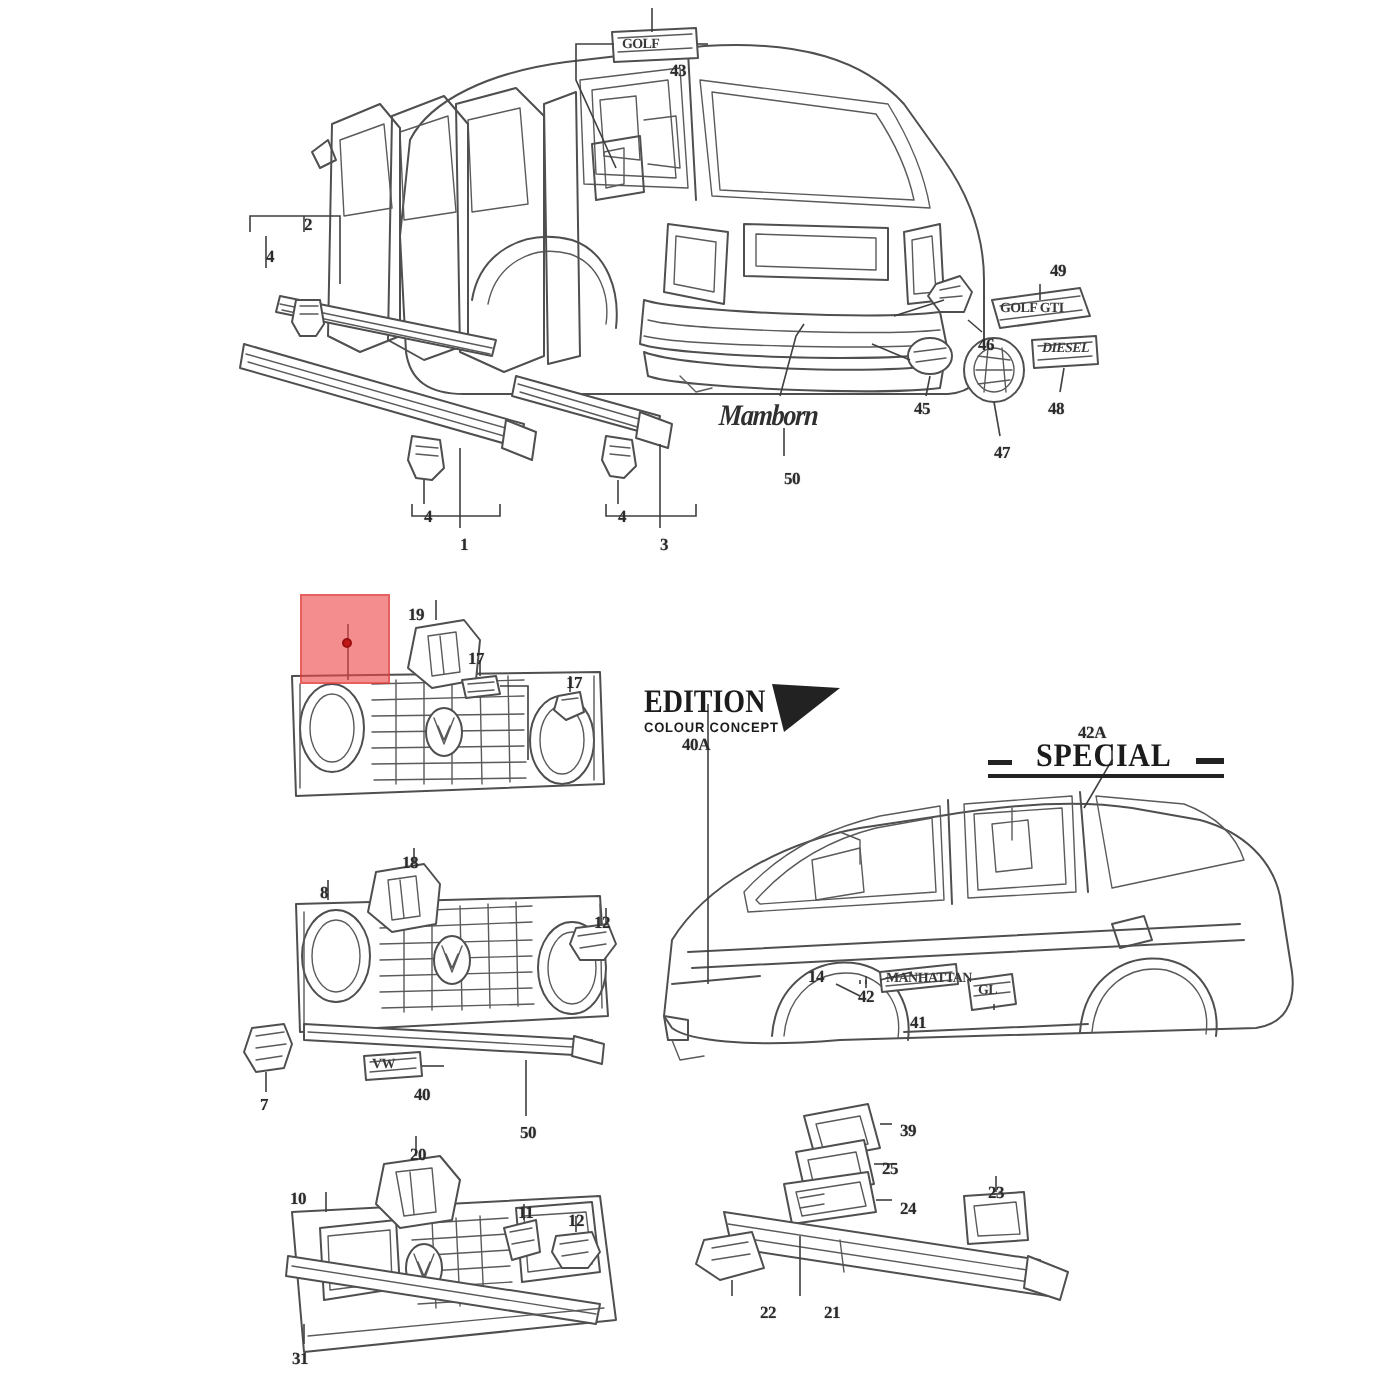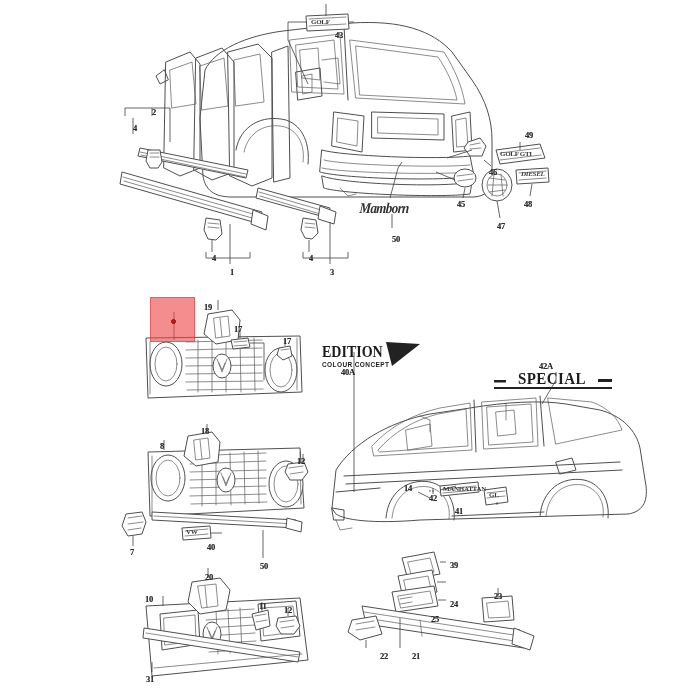--- a/index.html
+++ b/index.html
@@ -504,21 +504,21 @@
       <div class="cal" style="left: 455px; top: 507px;">41</div>
       <div class="cal" style="left: 130px; top: 548px;">7</div>
       <div class="cal" style="left: 207px; top: 543px;">40</div>
       <div class="cal" style="left: 260px; top: 562px;">50</div>
       <div class="cal" style="left: 205px; top: 573px;">20</div>
       <div class="cal" style="left: 145px; top: 595px;">10</div>
       <div class="cal" style="left: 259px; top: 602px;">11</div>
       <div class="cal" style="left: 284px; top: 606px;">12</div>
       <div class="cal" style="left: 146px; top: 675px;">31</div>
       <div class="cal" style="left: 450px; top: 561px;">39</div>
-      <div class="cal" style="left: 431px; top: 580px; margin-top: 35px;">25</div>
+      <div class="cal" style="left: 441px; top: 580px;">25</div>
       <div class="cal" style="left: 450px; top: 600px;">24</div>
       <div class="cal" style="left: 494px; top: 592px;">23</div>
       <div class="cal" style="left: 380px; top: 652px;">22</div>
       <div class="cal" style="left: 412px; top: 652px;">21</div>
     </div>
 
   <div id="highlight-box" style="left: 150px; top: 297px; width: 45px; height: 45px;"></div>
   <div id="highlight-dot" style="left: 171px; top: 319px; background: rgb(192, 23, 23);"></div>
 
 </div>

